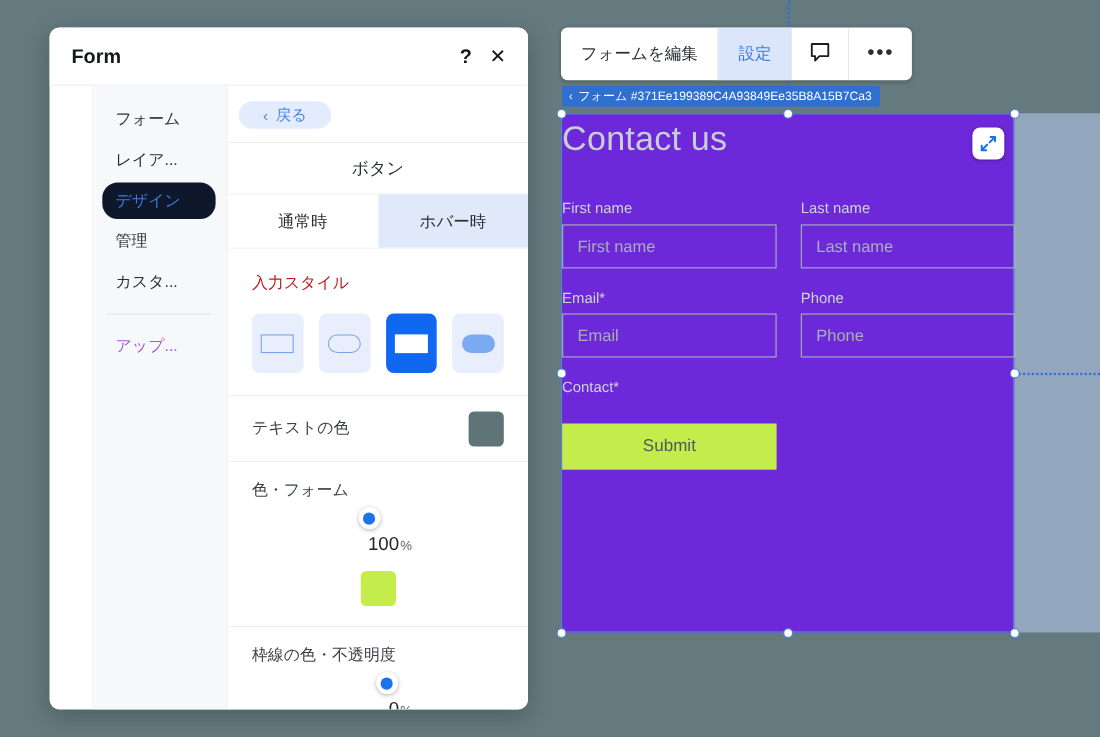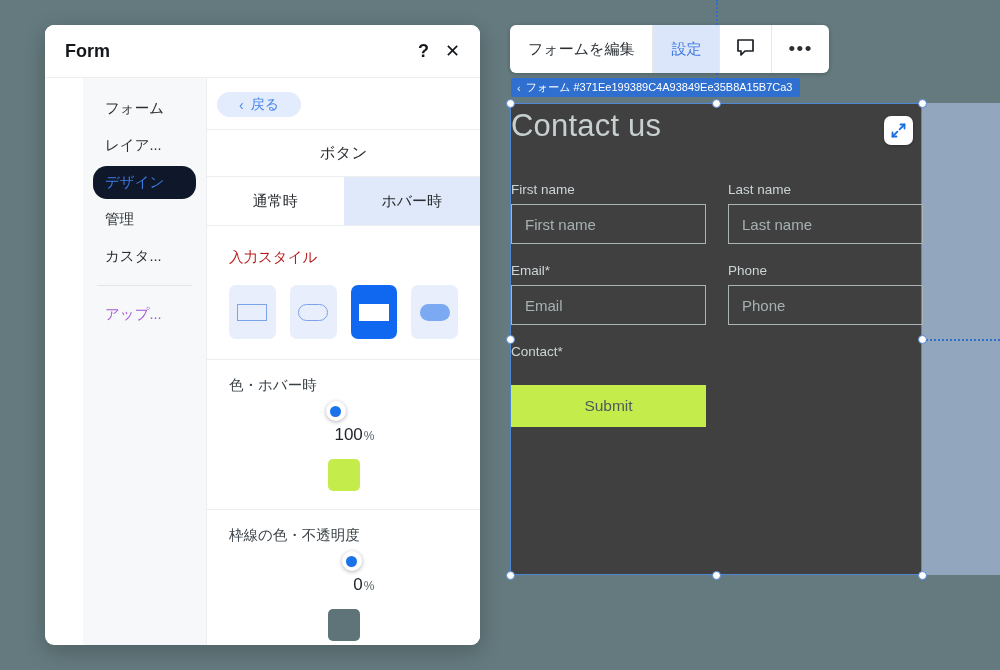--- a/index.html
+++ b/index.html
@@ -13,21 +13,21 @@
 
   
   .canvas-right {
     position: absolute; left: 922px; top: 103px;
     width: 78px; height: 472px;
     background: #92a6bd;
   }
   .form-block {
     position: absolute; left: 510px; top: 103px;
     width: 412px; height: 472px;
-    background: #404040;
+    background: #6d28d9;
     border-left: 1px solid #4f86d6;
     border-right: 1px solid #4f86d6;
     border-top: 1px solid #4f86d6;
     border-bottom: 1px solid #4f86d6;
   }
   .form-inner { position: absolute; inset: 0; padding: 0 0 0 0; }
 
   .form-title {
     position: absolute; left: 0px; top: 4px;
     font-size: 31px; color: #c7cfd1; font-weight: 400;
@@ -347,23 +347,27 @@
               </div>
             <div class="sw sel">
                 <div class="sw-rect-fill"></div>
               </div>
             <div class="sw">
                 <div class="sw-pill-fill"></div>
               </div>
           </div>
         </div>
 
+        <div class="row-line">
+          <div class="rl-label">テキストの色</div>
+          <div class="color-chip"></div>
+        </div>
 
         <div class="slider-block">
-          <div class="sb-label">色・ホバー時</div>
+          <div class="sb-label">色・フォーム</div>
           <div class="slider-row">
             <div class="track green">
               <div class="fill"></div>
               <div class="knob" style="left:calc(100% - 18px);">
                   <i></i>
                 </div>
             </div>
             <div class="pctbox">
               <span>100</span><small>%</small>
             </div>

